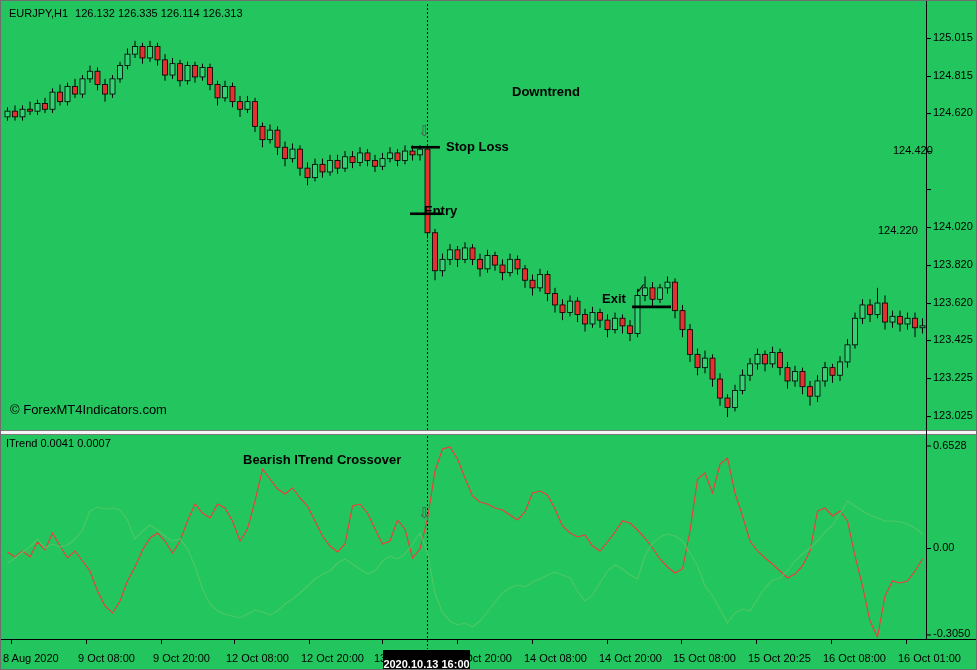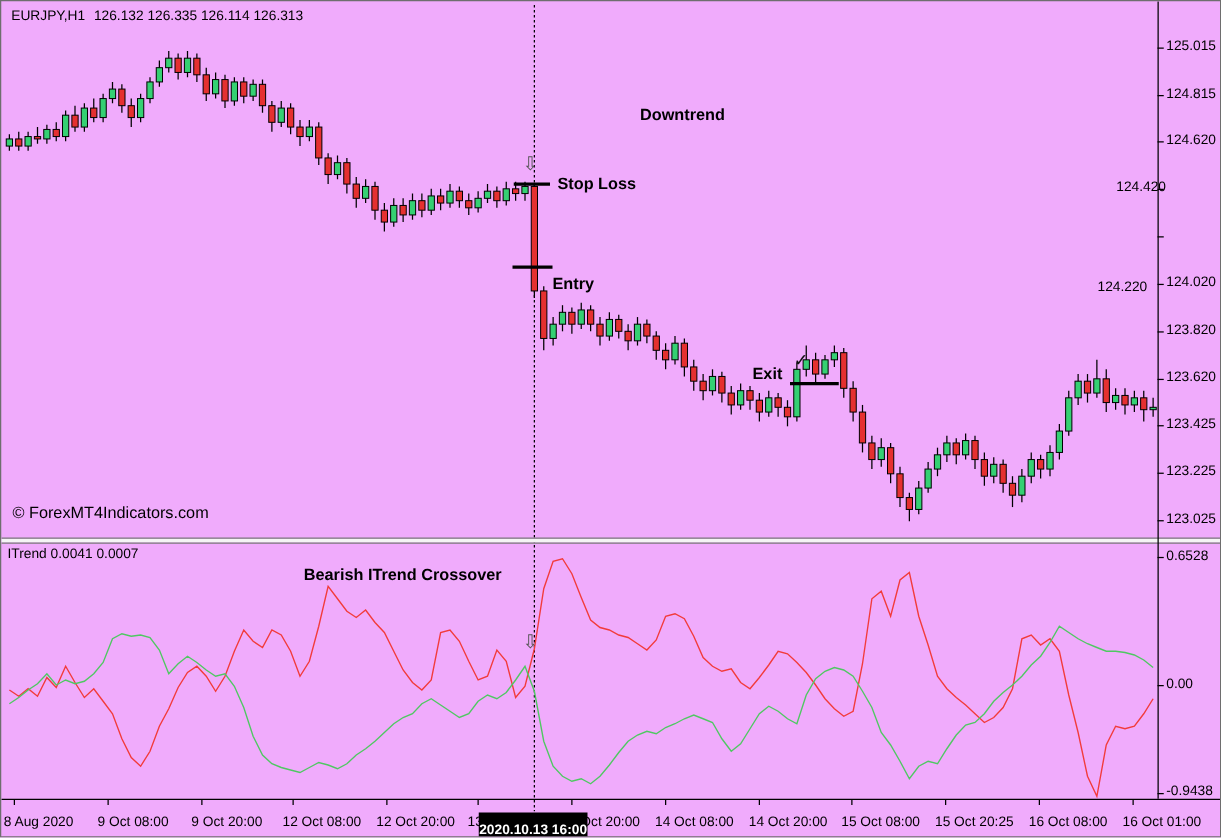--- a/index.html
+++ b/index.html
@@ -1,26 +1,26 @@
 <!DOCTYPE html>
 <html><head>
 <meta charset="utf-8">
 <style>
   html,body{margin:0;padding:0;background:#e8e8e8;}
-  #screen{position:relative;width:977px;height:670px;background:#f0abfc;
+  #screen{position:relative;width:977px;height:670px;background:#22c55e;
     border:1px solid #6e6e6e;box-sizing:border-box;overflow:hidden;
     font-family:"Liberation Sans",sans-serif;padding-left:40px;}
   #gfx{position:absolute;left:0;top:0;}
   .lbl{position:absolute;color:#000;white-space:nowrap;line-height:1.15;}
   .title{left:8px;top:6px;font-size:11px;}
   .title .ohlc{margin-left:7px;}
   .anno{font-size:13px;font-weight:bold;}
   .downtrend{left:511px;top:84px;}
   .stoploss{left:445px;top:139px;}
-  .entry{left:441px;top:203px;margin-top:16px;}
+  .entry{left:423px;top:203px;}
   .exit{left:601px;top:291px;}
   .copyright{left:9px;top:402px;font-size:13px;}
   .ind-title{left:5px;top:436px;font-size:11px;}
   .crossover{left:242px;top:452px;}
   .glyph{position:absolute;font-size:15px;color:#555;}
   .arrow-main{left:417px;top:121px;}
   .arrow-ind{left:417px;top:503px;}
   .check{left:634px;top:279px;color:#111;font-size:14px;}
   .axis-lbl{position:absolute;font-size:11px;color:#000;white-space:nowrap;}
   .time-lbl{position:absolute;top:651px;font-size:11px;color:#000;white-space:nowrap;}
@@ -349,21 +349,21 @@
       <div class="axis-lbl" style="left: 932px; top: 219.05px;">124.020</div>
       <div class="axis-lbl" style="left: 932px; top: 257.05px;">123.820</div>
       <div class="axis-lbl" style="left: 932px; top: 295.05px;">123.620</div>
       <div class="axis-lbl" style="left: 932px; top: 332.1px;">123.425</div>
       <div class="axis-lbl" style="left: 932px; top: 370.1px;">123.225</div>
       <div class="axis-lbl" style="left: 932px; top: 408.1px;">123.025</div>
     </div>
   <div id="ind-labels">
       <div class="axis-lbl" style="left: 932px; top: 437.51px;">0.6528</div>
       <div class="axis-lbl" style="left: 932px; top: 540px;">0.00</div>
-      <div class="axis-lbl" style="left: 932px; top: 626.444px;">-0.9438</div>
+      <div class="axis-lbl" style="left: 932px; top: 626.444px;">-0.3050</div>
     </div>
   <div id="time-labels">
       <div class="time-lbl" style="left: 2px;">8 Aug 2020</div>
       <div class="time-lbl" style="left: 77px;">9 Oct 08:00</div>
       <div class="time-lbl" style="left: 152px;">9 Oct 20:00</div>
       <div class="time-lbl" style="left: 225px;">12 Oct 08:00</div>
       <div class="time-lbl" style="left: 300px;">12 Oct 20:00</div>
       <div class="time-lbl" style="left: 373px;">13 Oct 08:00</div>
       <div class="time-lbl" style="left: 448px;">13 Oct 20:00</div>
       <div class="time-lbl" style="left: 523px;">14 Oct 08:00</div>

